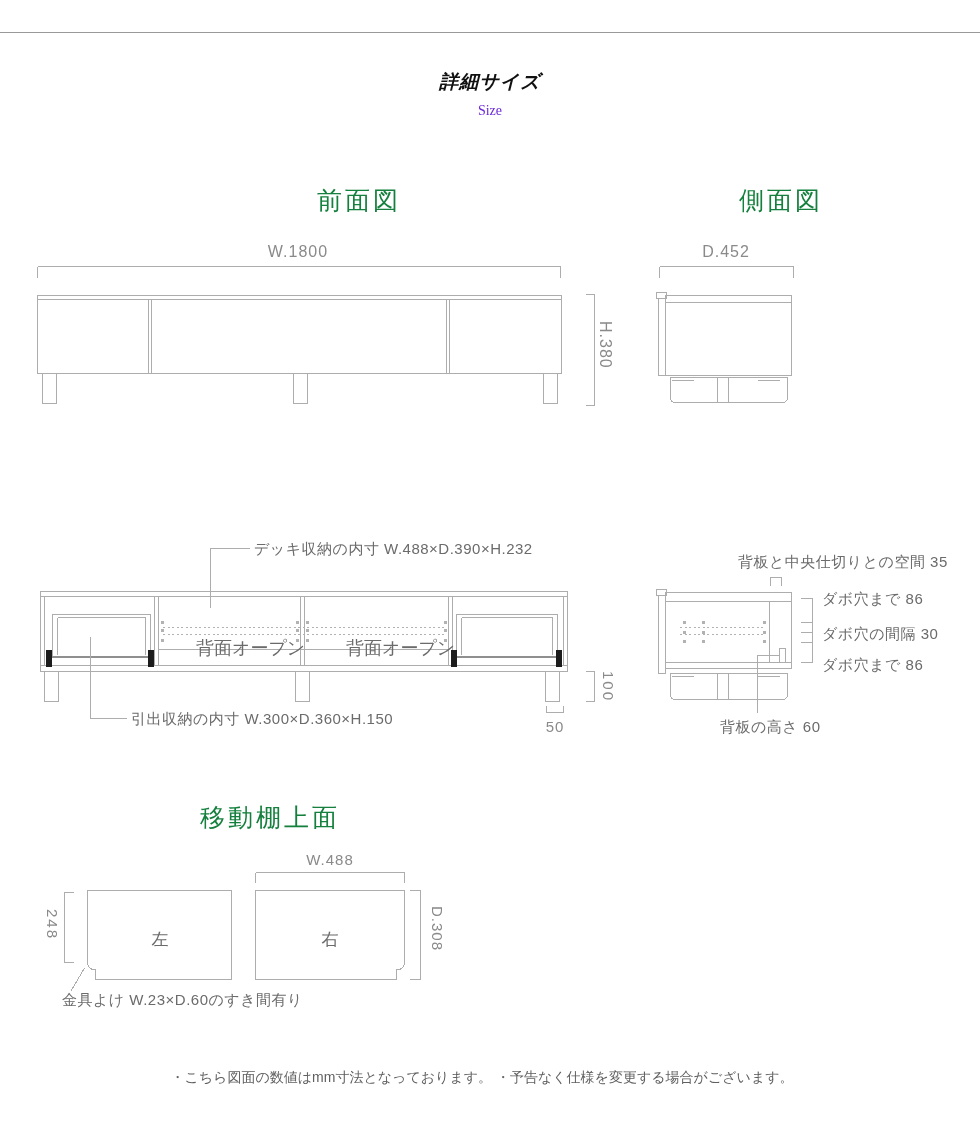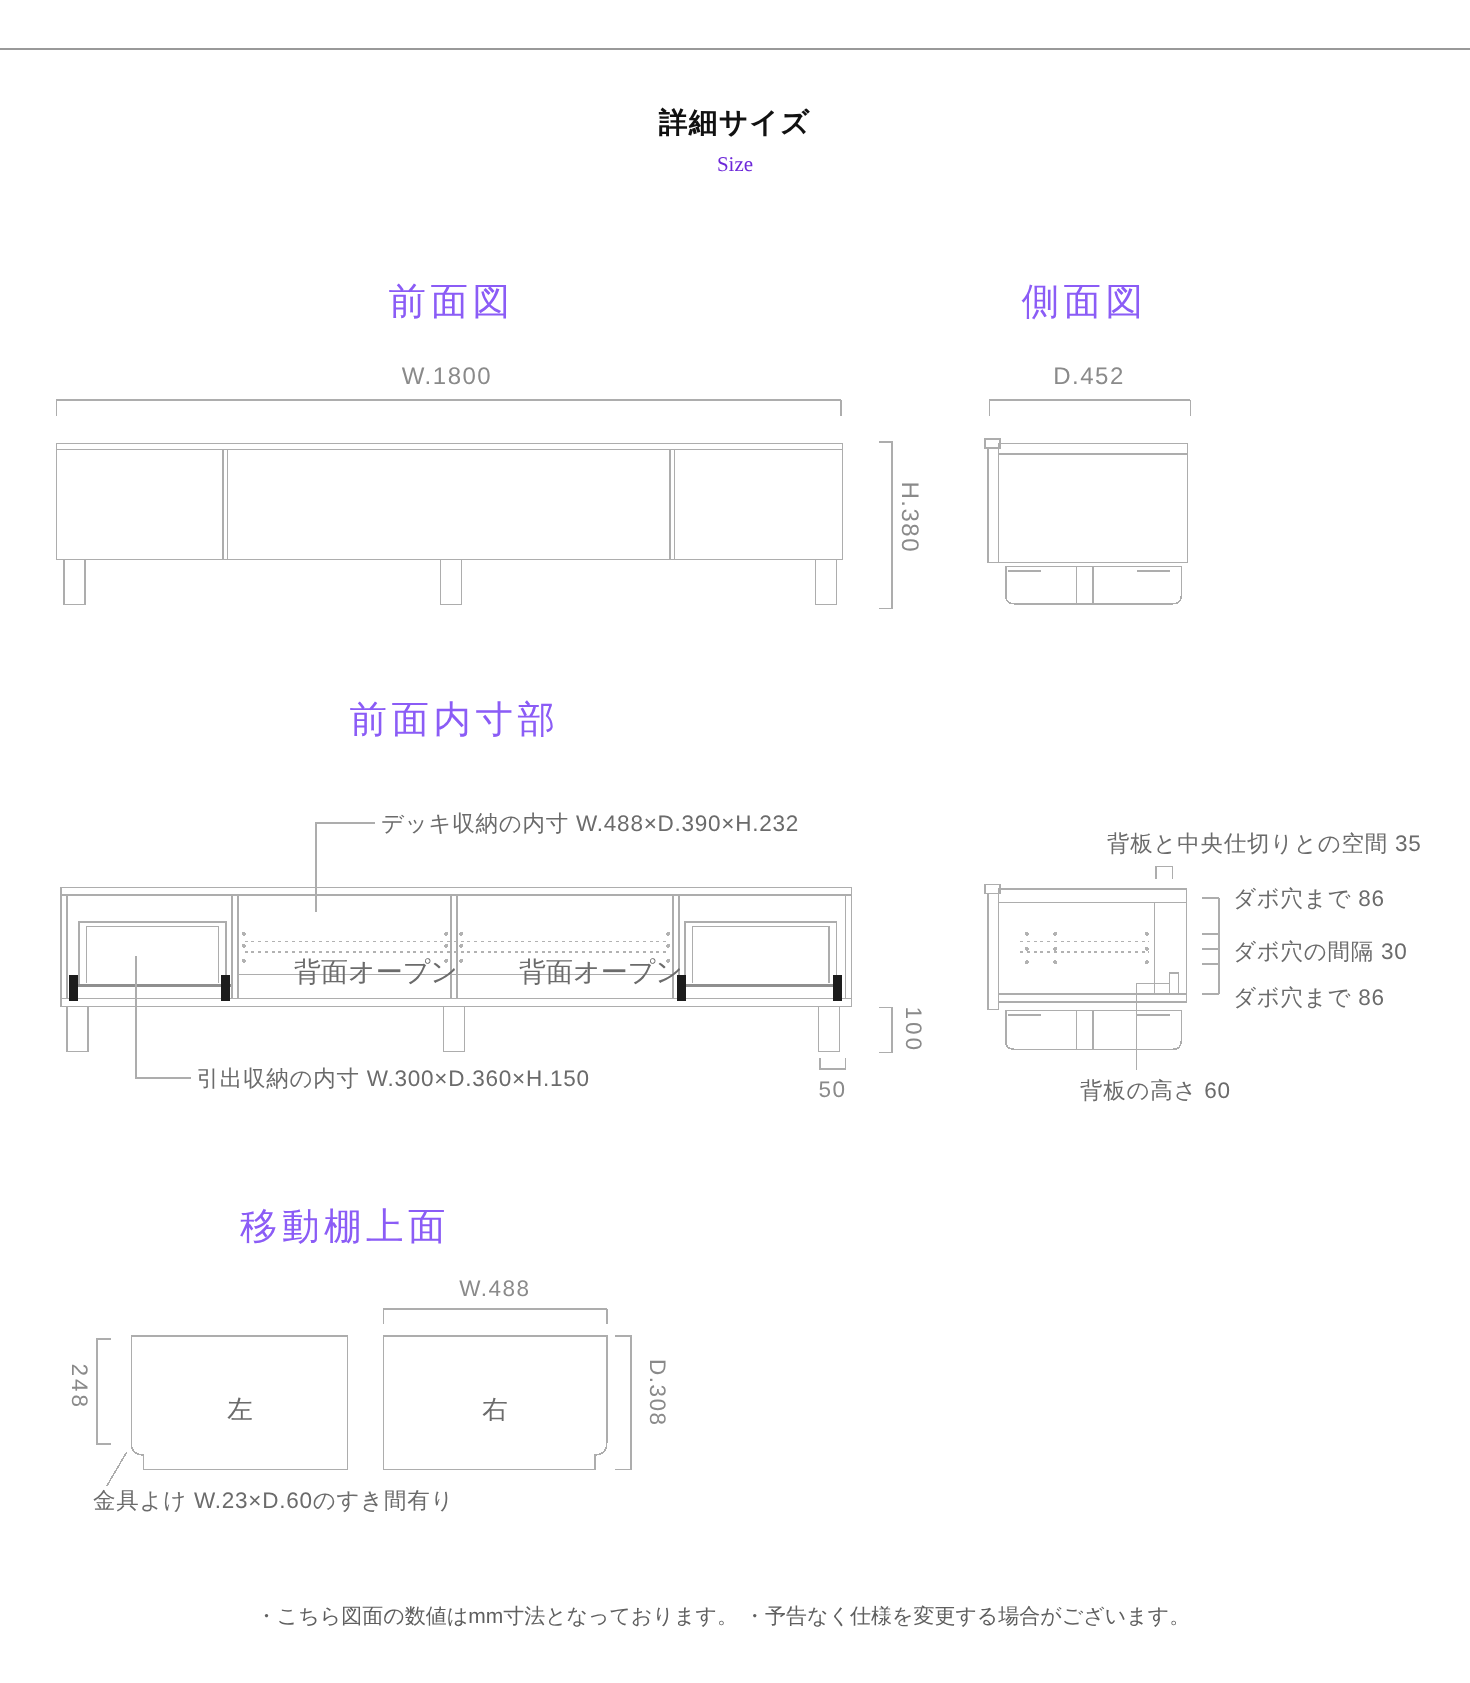--- a/index.html
+++ b/index.html
@@ -3,24 +3,24 @@
 <meta charset="utf-8">
 <style>
   html,body { margin:0; padding:0; background:#fff; }
   .page {
     position:relative; width:980px; height:1122px; background:#ffffff;
     font-family:"Liberation Sans", sans-serif; overflow:hidden;
   }
   .lw { position:absolute; left:0; top:0; }
   .label { position:absolute; white-space:nowrap; }
   .page-title { left:0; top:69px; width:980px; text-align:center;
-    font-family:"Liberation Serif", serif; font-weight:bold; font-size:19px; color:#111; letter-spacing:1px; }
+    font-family:"Liberation Serif", serif; font-weight:bold; font-size:19px; color:#111; letter-spacing:1px;font-style:italic; }
   .page-subtitle { left:0; top:103px; width:980px; text-align:center;
     font-family:"Liberation Serif", serif; font-size:14px; color:#6d28d9; }
-  .sec-title { font-size:25px; color:#8b5cf6; letter-spacing:3px; text-align:center; }
+  .sec-title { font-size:25px; color:#15803d; letter-spacing:3px; text-align:right; }
   .dim { font-size:16px; color:#8a8a8a; letter-spacing:1px; text-align:center; }
   .dim-s { font-size:15px; color:#8a8a8a; letter-spacing:1px; text-align:center; }
   .ann { font-size:15px; color:#6b6b6b; letter-spacing:0.5px; }
   .small { font-size:18px; color:#6b6b6b; text-align:center; }
   .big-jp { font-size:17px; color:#6b6b6b; text-align:center; }
   .vtext { transform-origin:0 0; transform:rotate(90deg); }
   .footer { left:0; top:1069px; width:964px; text-align:center; font-size:14px; color:#5f5f5f; }
 </style>
 </head>
 <body>
@@ -175,21 +175,20 @@
   <div class="label page-title">詳細サイズ</div>
   <div class="label page-subtitle">Size</div>
 
   <div class="label sec-title" style="left:201px; top:184px; width:200px;">前面図</div>
   <div class="label dim" style="left:198px; top:243px; width:200px;">W.1800</div>
   <div class="label dim vtext" style="left:614px; top:321px;">H.380</div>
 
   <div class="label sec-title" style="left:623px; top:184px; width:200px;">側面図</div>
   <div class="label dim" style="left:626px; top:243px; width:200px;">D.452</div>
 
-  <div class="label sec-title" style="left:193px; top:463px; width:220px;">前面内寸部</div>
   <div class="label ann" style="left:254px; top:540px;">デッキ収納の内寸 W.488×D.390×H.232</div>
   <div class="label small" style="left:196px; top:636px; width:80px;">背面オープン</div>
   <div class="label small" style="left:346px; top:636px; width:80px;">背面オープン</div>
   <div class="label ann" style="left:131px; top:710px;">引出収納の内寸 W.300×D.360×H.150</div>
   <div class="label dim-s vtext" style="left:617px; top:671px; letter-spacing:2px;">100</div>
   <div class="label dim-s" style="left:540px; top:718px; width:30px;">50</div>
 
   <div class="label ann" style="left:738px; top:553px;">背板と中央仕切りとの空間 35</div>
   <div class="label ann" style="left:822px; top:590px;">ダボ穴まで 86</div>
   <div class="label ann" style="left:822px; top:625px;">ダボ穴の間隔 30</div>

